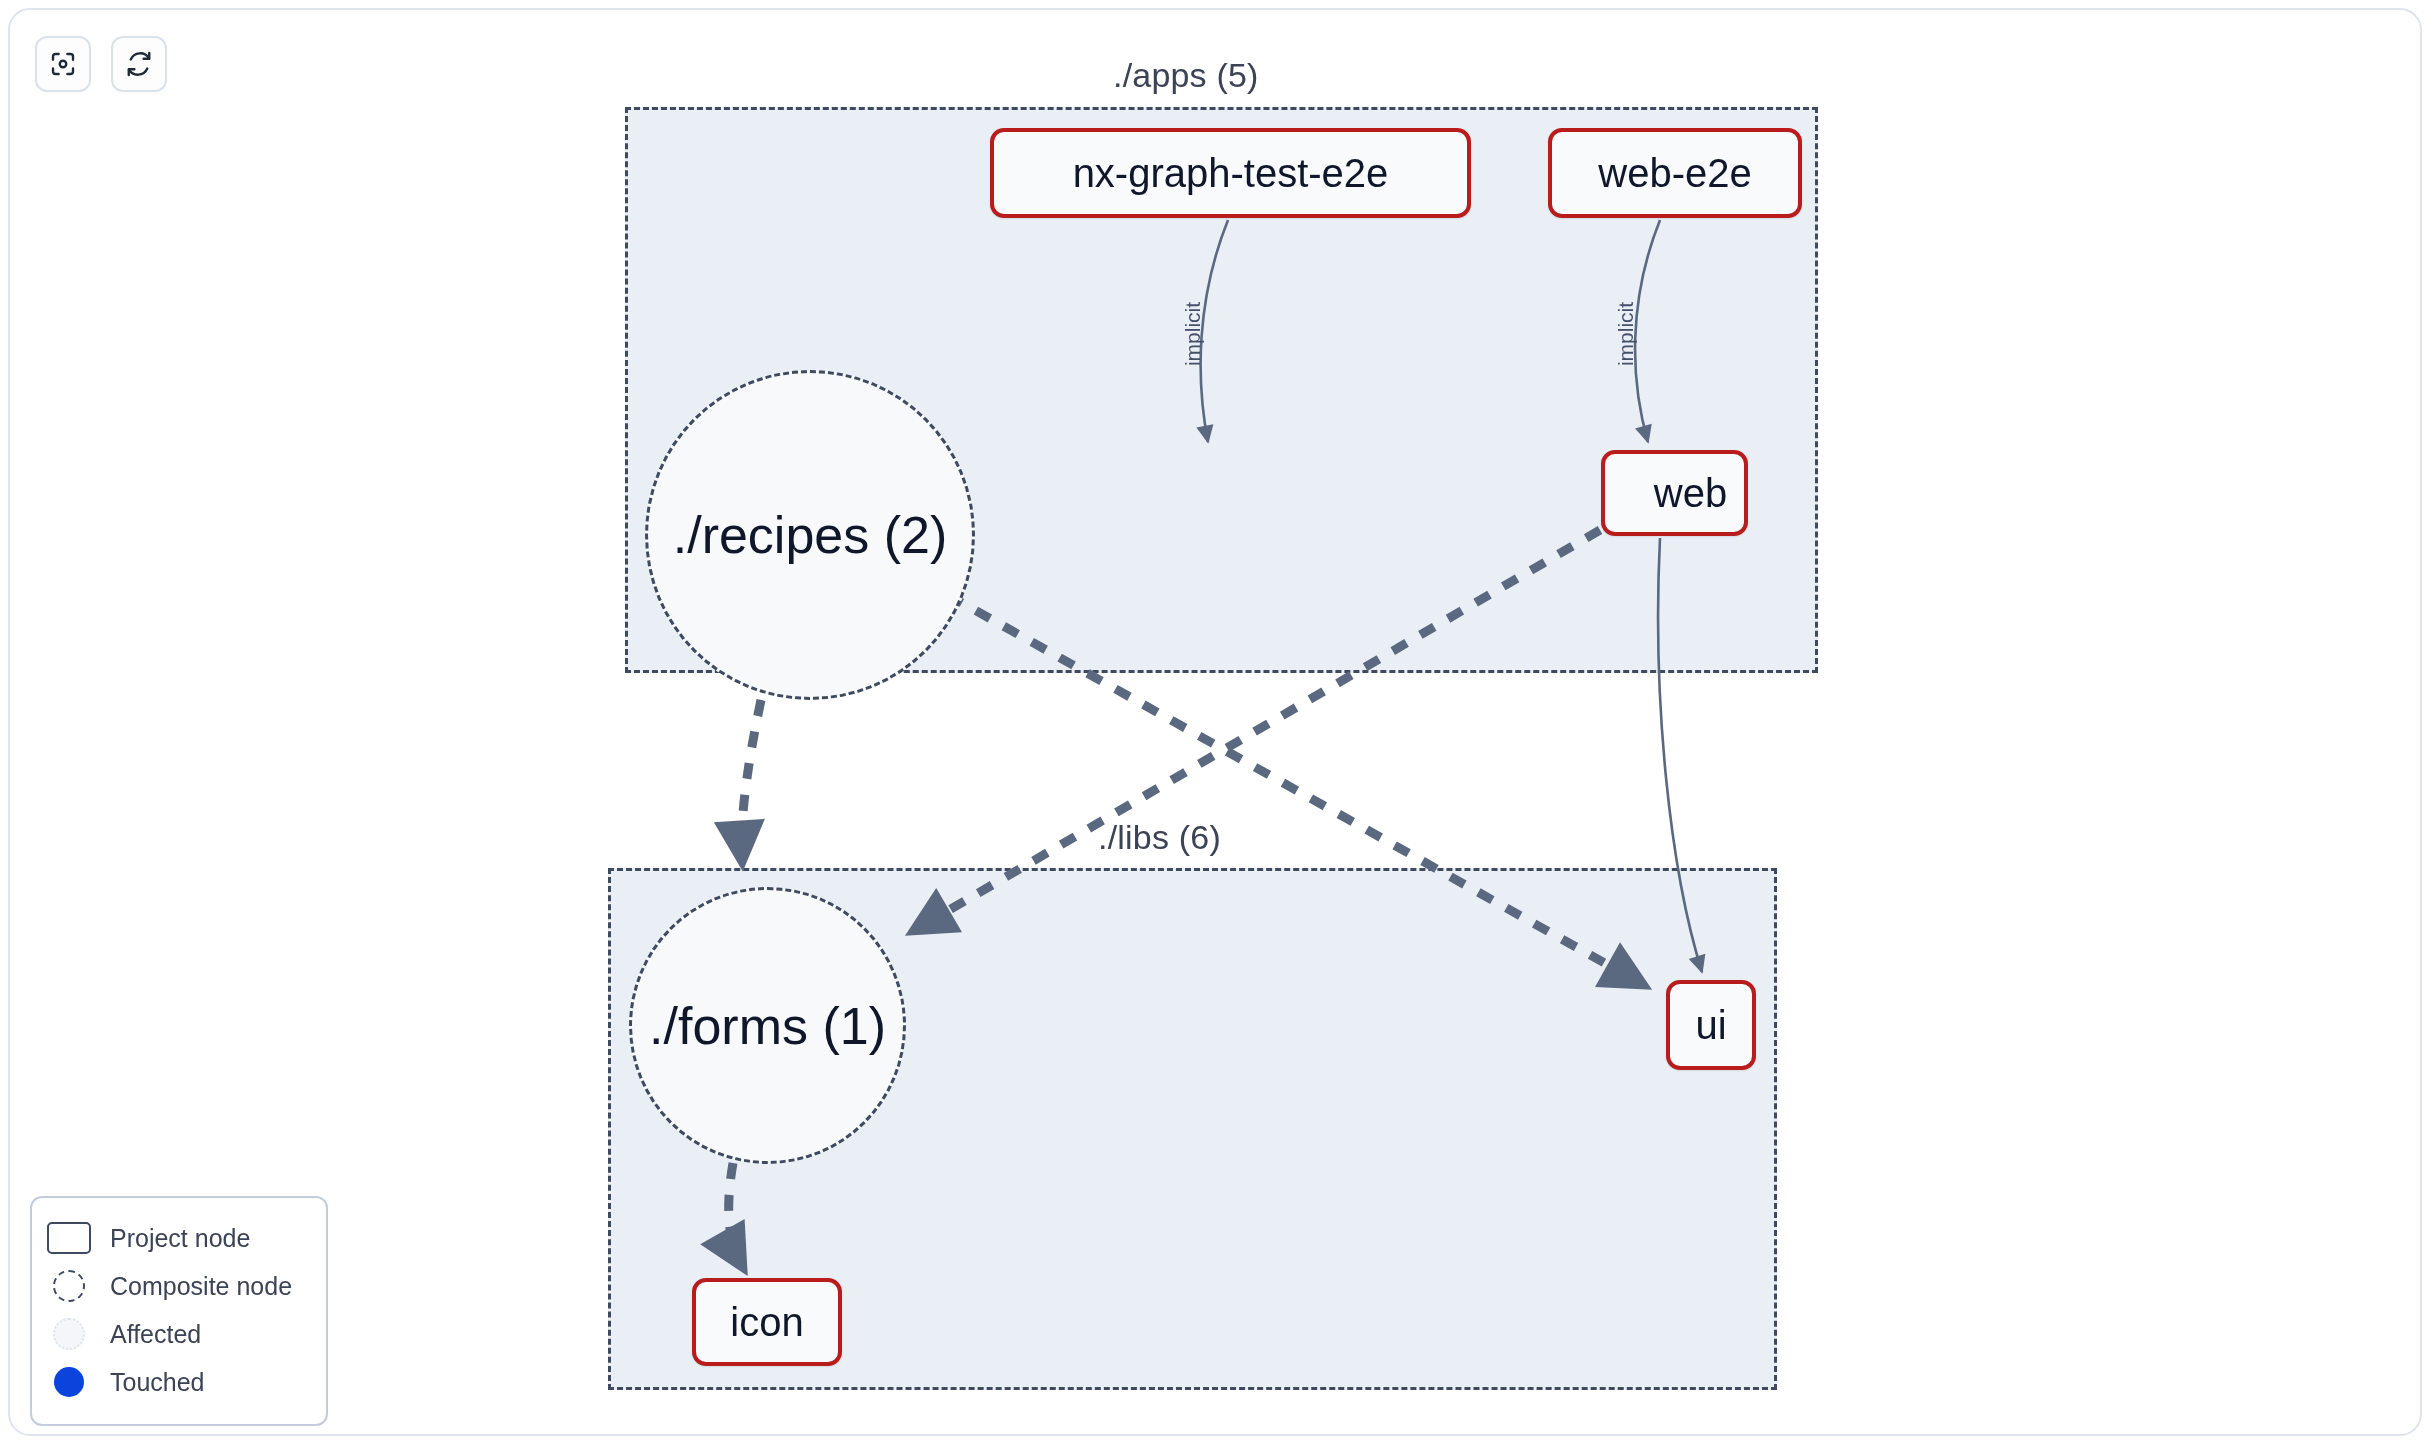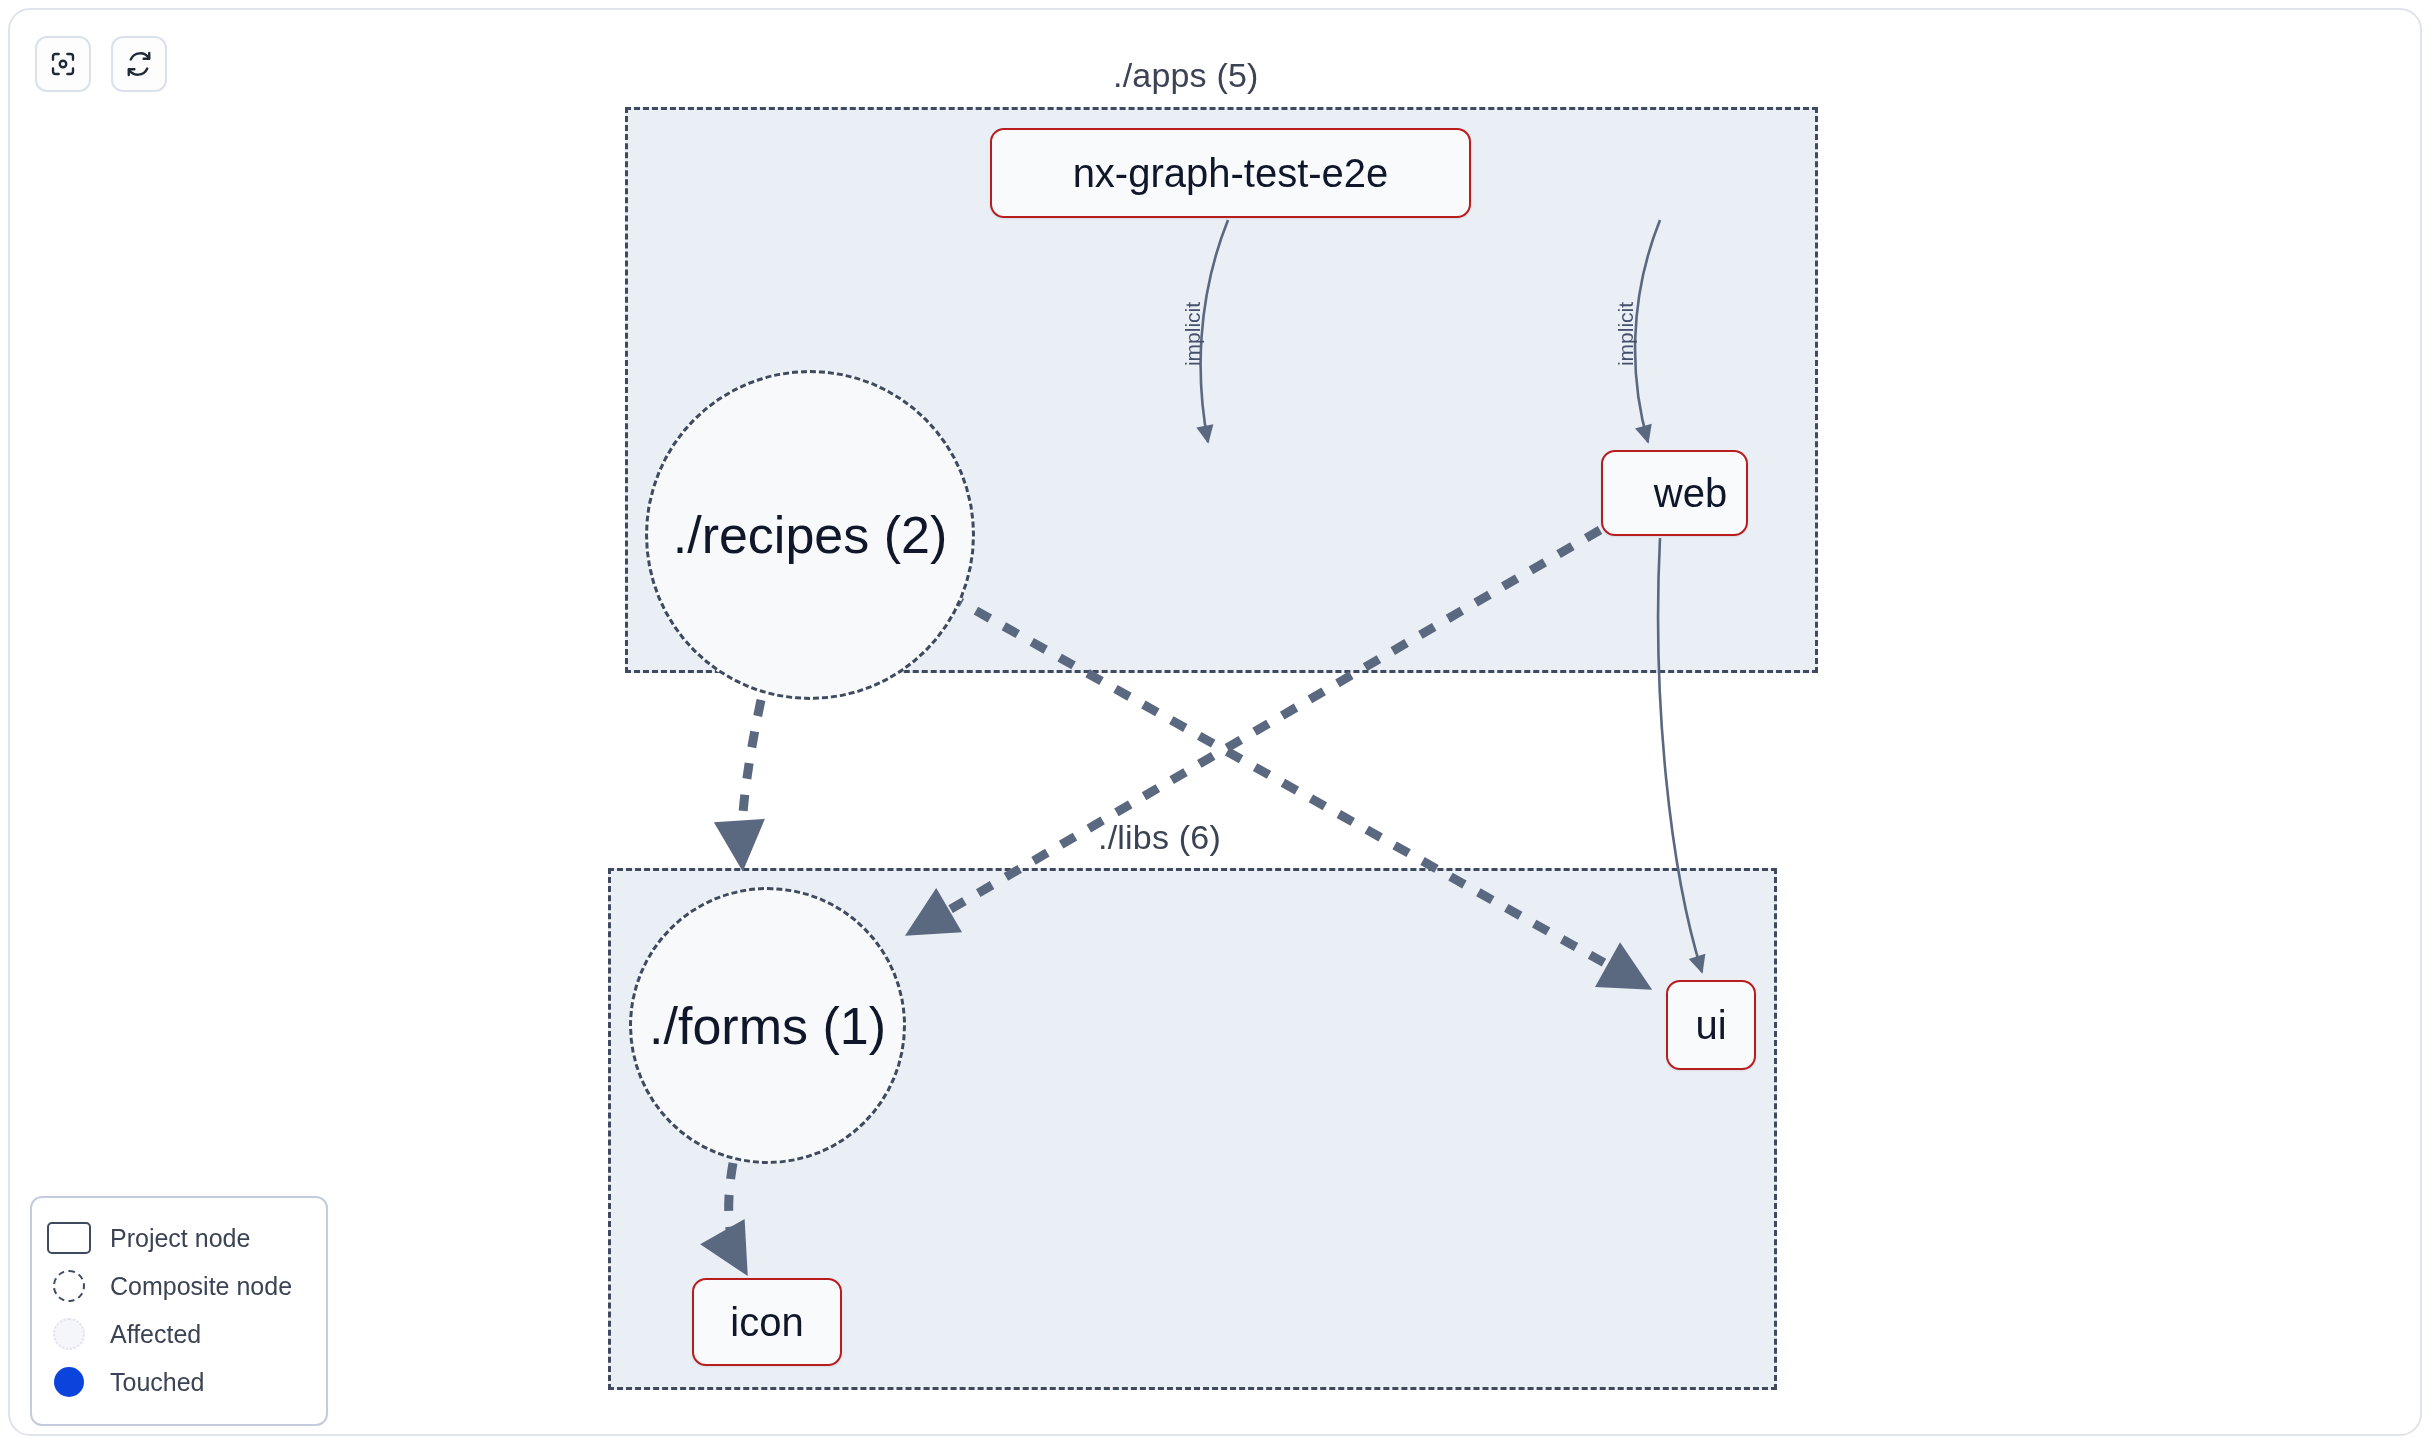--- a/index.html
+++ b/index.html
@@ -82,21 +82,21 @@
     color: #3b4354;
     background: transparent;
     white-space: nowrap;
     z-index: 20;
     letter-spacing: 0.2px;
   }
 
   
   .node-rect {
     position: absolute;
-    border: 2px solid #b91c1c;
+    border: 4px solid #b91c1c;
     border-radius: 14px;
     background: #f8fafc;
     display: flex;
     align-items: center;
     justify-content: center;
     box-sizing: border-box;
     z-index: 22;
     cursor: pointer;
     font-size: 40px;
     color: #10172a;
@@ -224,20 +224,21 @@
   <div class="graph-canvas">
 
     <div class="group-box" style="left:625px; top:107px; width:1193px; height:566px;"></div>
     <div class="group-label" style="left:1113px; top:56px;">./apps (5)</div>
 
     <div class="group-box" style="left:608px; top:868px; width:1169px; height:522px;"></div>
     <div class="group-label" style="left:1098px; top:818px;">./libs (6)</div>
 
     <div class="node-rect" style="left:990px; top:128px; width:481px; height:90px;">nx-graph-test-e2e</div>
 
+    <div class="node-rect" style="left:1548px; top:128px; width:254px; height:90px;">web-e2e</div>
 
     <div class="node-circle" style="left:645px; top:370px; width:330px; height:330px;">./recipes (2)</div>
 
 
     <div class="node-rect" style="left:1601px; top:450px; width:147px; height:86px;padding-left:32px;">web</div>
 
     <div class="node-circle" style="left:629px; top:887px; width:277px; height:277px;">./forms (1)</div>
 
     <div class="node-rect" style="left:1666px; top:980px; width:90px; height:90px;">ui</div>
 

